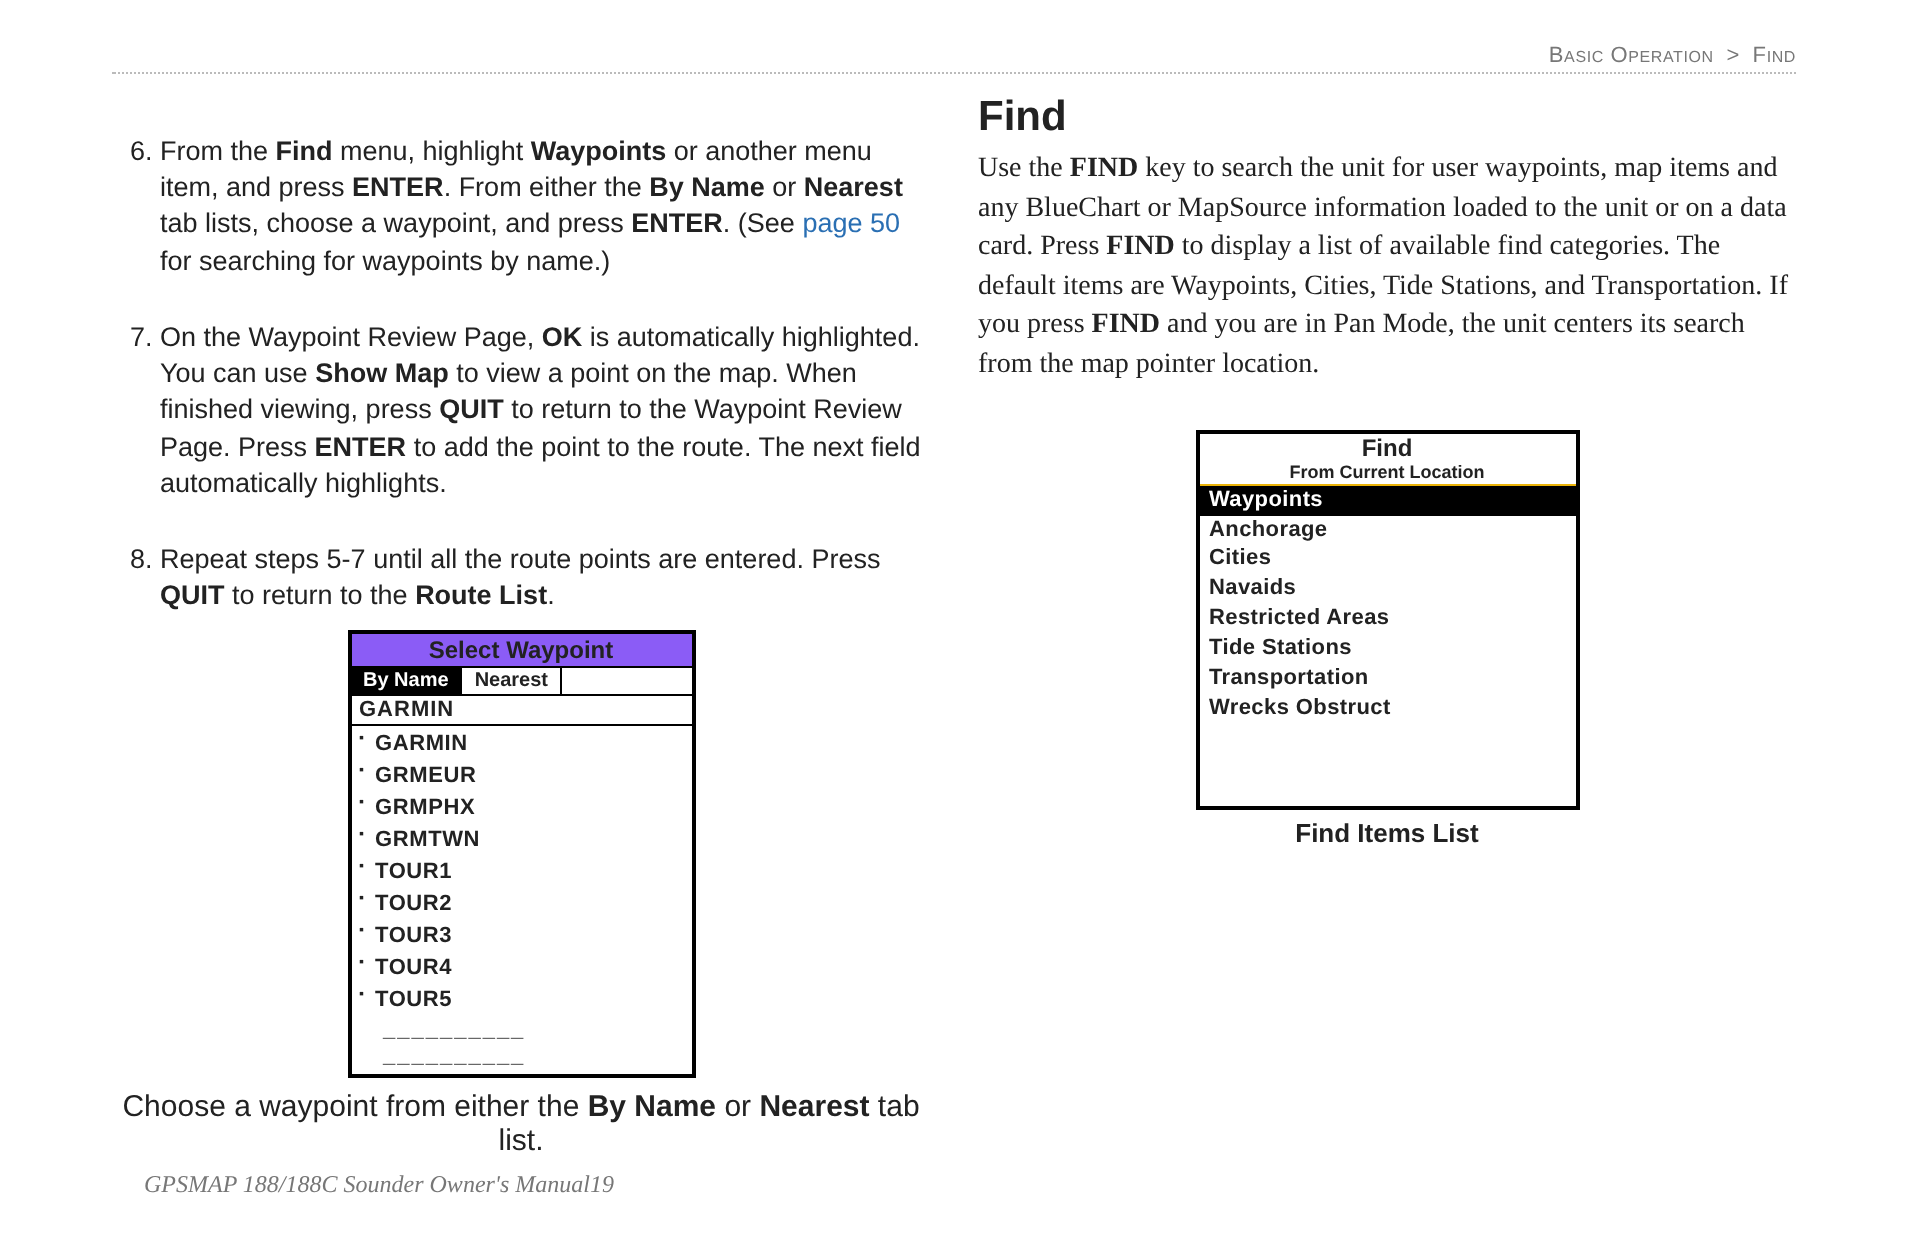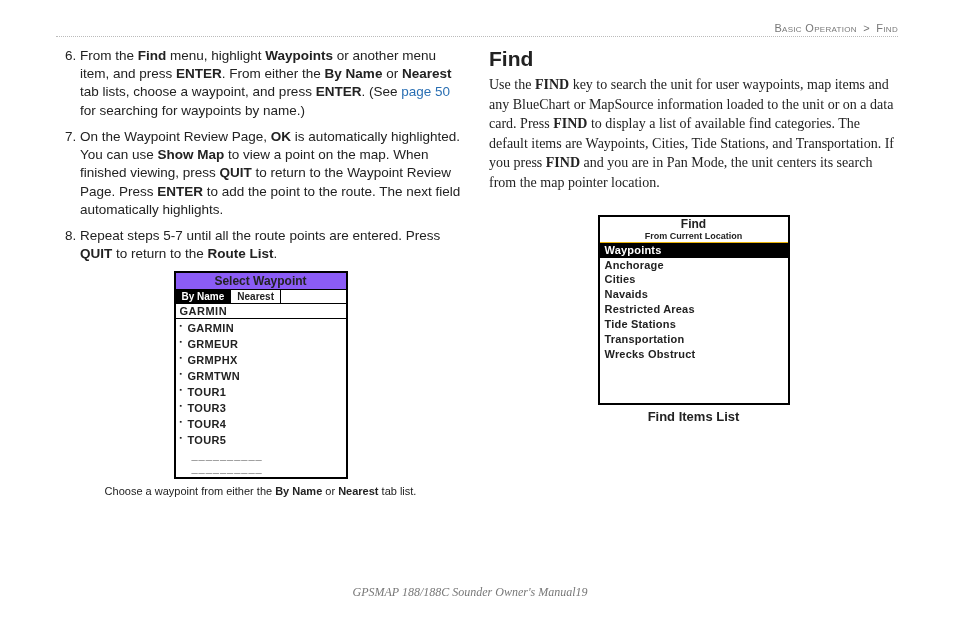--- a/index.html
+++ b/index.html
@@ -38,20 +38,21 @@
     flex: 1 1 50%;
   }
   .col ol {
     list-style: decimal;
     padding-left: 24px;
     margin: 0;
   }
   .col ol li {
     margin-bottom: 8px;
     line-height: 1.35;
+    margin-top: 20px;
   }
   .bold { font-weight: bold; }
   .link { color: #2a6fb3; }
   .figure-wrap {
     margin-top: 8px;
     text-align: center;
   }
   .fig1 {
     display: inline-block;
     width: 170px;
@@ -105,21 +106,21 @@
     top: 0;
     font-size: 7px;
   }
   .fig1 .wplist .dash {
     padding-left: 14px;
     letter-spacing: 1px;
     font-weight: 900;
     line-height: 1.2;
   }
   .fig-caption {
-    font-size: 11px;
+    font-size: 15px;
     margin-top: 6px;
   }
   .col2 h2 {
     margin: 0 0 4px 0;
     font-size: 21px;
     font-weight: bold;
   }
   .col2 p {
     margin: 0;
     line-height: 1.4;
@@ -169,24 +170,24 @@
   }
   .fig2-caption {
     text-align: center;
     font-weight: bold;
     font-size: 13px;
     margin-top: 4px;
   }
   .footer {
     position: absolute;
     bottom: 18px;
-    left: 42px;
+    left: 72px;
     right: 56px;
     display: flex;
-    justify-content: center;
+    justify-content: flex-start;
     font-style: italic;
     color: #777;
     font-size: 12px;
     font-family: Georgia, "Times New Roman", serif;
   }
 </style>
 </head>
 <body>
 
 <div class="page">
@@ -212,20 +213,21 @@
               <div class="tab active">By Name</div>
               <div class="tab">Nearest</div>
             </div>
           <div class="inputbox">GARMIN</div>
           <div class="wplist" id="fig1-list">
               <div class="wp">GARMIN</div>
               <div class="wp">GRMEUR</div>
               <div class="wp">GRMPHX</div>
               <div class="wp">GRMTWN</div>
               <div class="wp">TOUR1</div>
+              <div class="wp">TOUR2</div>
               <div class="wp">TOUR3</div>
               <div class="wp">TOUR4</div>
               <div class="wp">TOUR5</div>
               <div class="dash">__________</div>
               <div class="dash">__________</div>
             </div>
         </div>
         <div class="fig-caption" id="fig1-caption"><span>Choose a waypoint from either the </span><span class="bold">By Name</span><span> or </span><span class="bold">Nearest</span><span> tab list.</span></div>
       </div>
     </div>

